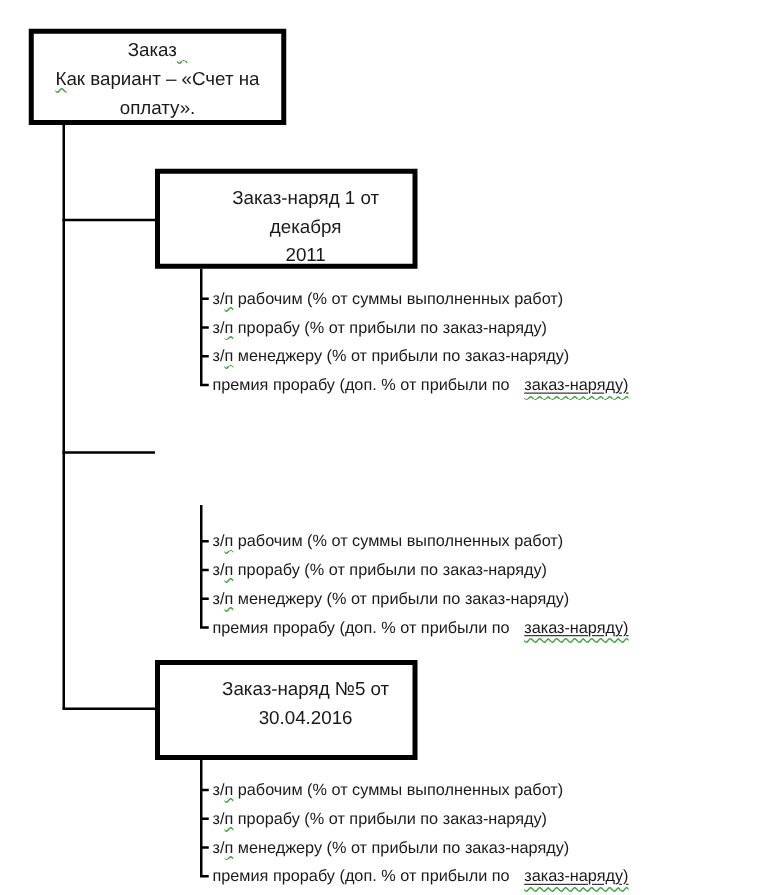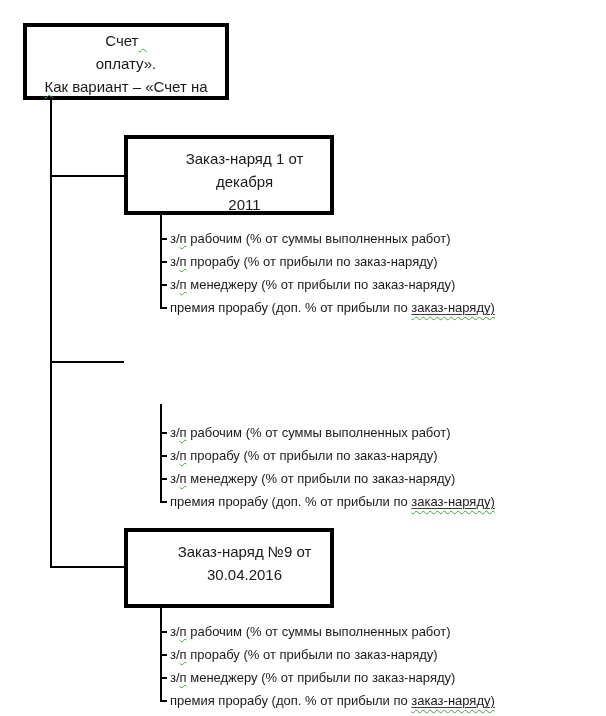--- a/index.html
+++ b/index.html
@@ -26,31 +26,32 @@
     text-underline-offset:2px;
   }
   .uw{
     text-decoration:underline;text-decoration-style:wavy;
     text-decoration-color:#3fa63f;text-decoration-thickness:1px;
     text-underline-offset:4px;
   }
   .us{
     text-decoration:underline solid #3a3a3a 1px;
     text-underline-offset:2px;
+    margin-left:8px;
   }
 </style>
 </head>
 <body>
 
 <div class="canvas">
 
   <div class="box rootbox">
-    <div class="bline"><span>Счет</span><span class="sq">&nbsp;&nbsp;</span></div>
+    <div class="bline"><span>Заказ</span><span class="sq">&nbsp;&nbsp;</span></div>
+    <div class="bline"><span class="sq">К</span><span>ак вариант – «Счет на</span></div>
     <div class="bline">оплату».</div>
-    <div class="bline"><span class="sq">К</span><span>ак вариант – «Счет на</span></div>
   </div>
 
   <div class="vline" style="left:50px;top:100px;height:467px;"></div>
   <div class="hline" style="left:50px;top:175px;width:74px;"></div>
   <div class="hline" style="left:50px;top:361px;width:74px;"></div>
   <div class="hline" style="left:50px;top:566px;width:74px;"></div>
 
   <div class="box obox" style="top:135px;">
     <div class="bline">Заказ-наряд 1 от  декабря</div>
     <div class="bline">2011</div>
@@ -69,21 +70,21 @@
   <div class="hline" style="left:160px;top:432px;width:7px;"></div>
   <div class="hline" style="left:160px;top:455px;width:7px;"></div>
   <div class="hline" style="left:160px;top:478px;width:7px;"></div>
   <div class="hline" style="left:160px;top:501px;width:7px;"></div>
   <div class="row" style="top:422px;"><span>з/</span><span class="sq">п</span><span> рабочим (% от суммы выполненных работ)</span></div>
   <div class="row" style="top:445px;"><span>з/</span><span class="sq">п</span><span> прорабу (% от прибыли по заказ-наряду)</span></div>
   <div class="row" style="top:468px;"><span>з/</span><span class="sq">п</span><span> менеджеру (% от прибыли по заказ-наряду)</span></div>
   <div class="row" style="top:491px;"><span>премия прорабу (доп. % от прибыли по </span><span class="uw"><span class="us">заказ-наряду)</span></span></div>
 
   <div class="box obox" style="top:528px;">
-    <div class="bline">Заказ-наряд №9 от</div>
+    <div class="bline">Заказ-наряд №5 от</div>
     <div class="bline">30.04.2016</div>
   </div>
   <div class="vline" style="left:160px;top:608px;height:93px;"></div>
   <div class="hline" style="left:160px;top:631px;width:7px;"></div>
   <div class="hline" style="left:160px;top:654px;width:7px;"></div>
   <div class="hline" style="left:160px;top:677px;width:7px;"></div>
   <div class="hline" style="left:160px;top:700px;width:7px;"></div>
   <div class="row" style="top:621px;"><span>з/</span><span class="sq">п</span><span> рабочим (% от суммы выполненных работ)</span></div>
   <div class="row" style="top:644px;"><span>з/</span><span class="sq">п</span><span> прорабу (% от прибыли по заказ-наряду)</span></div>
   <div class="row" style="top:667px;"><span>з/</span><span class="sq">п</span><span> менеджеру (% от прибыли по заказ-наряду)</span></div>

